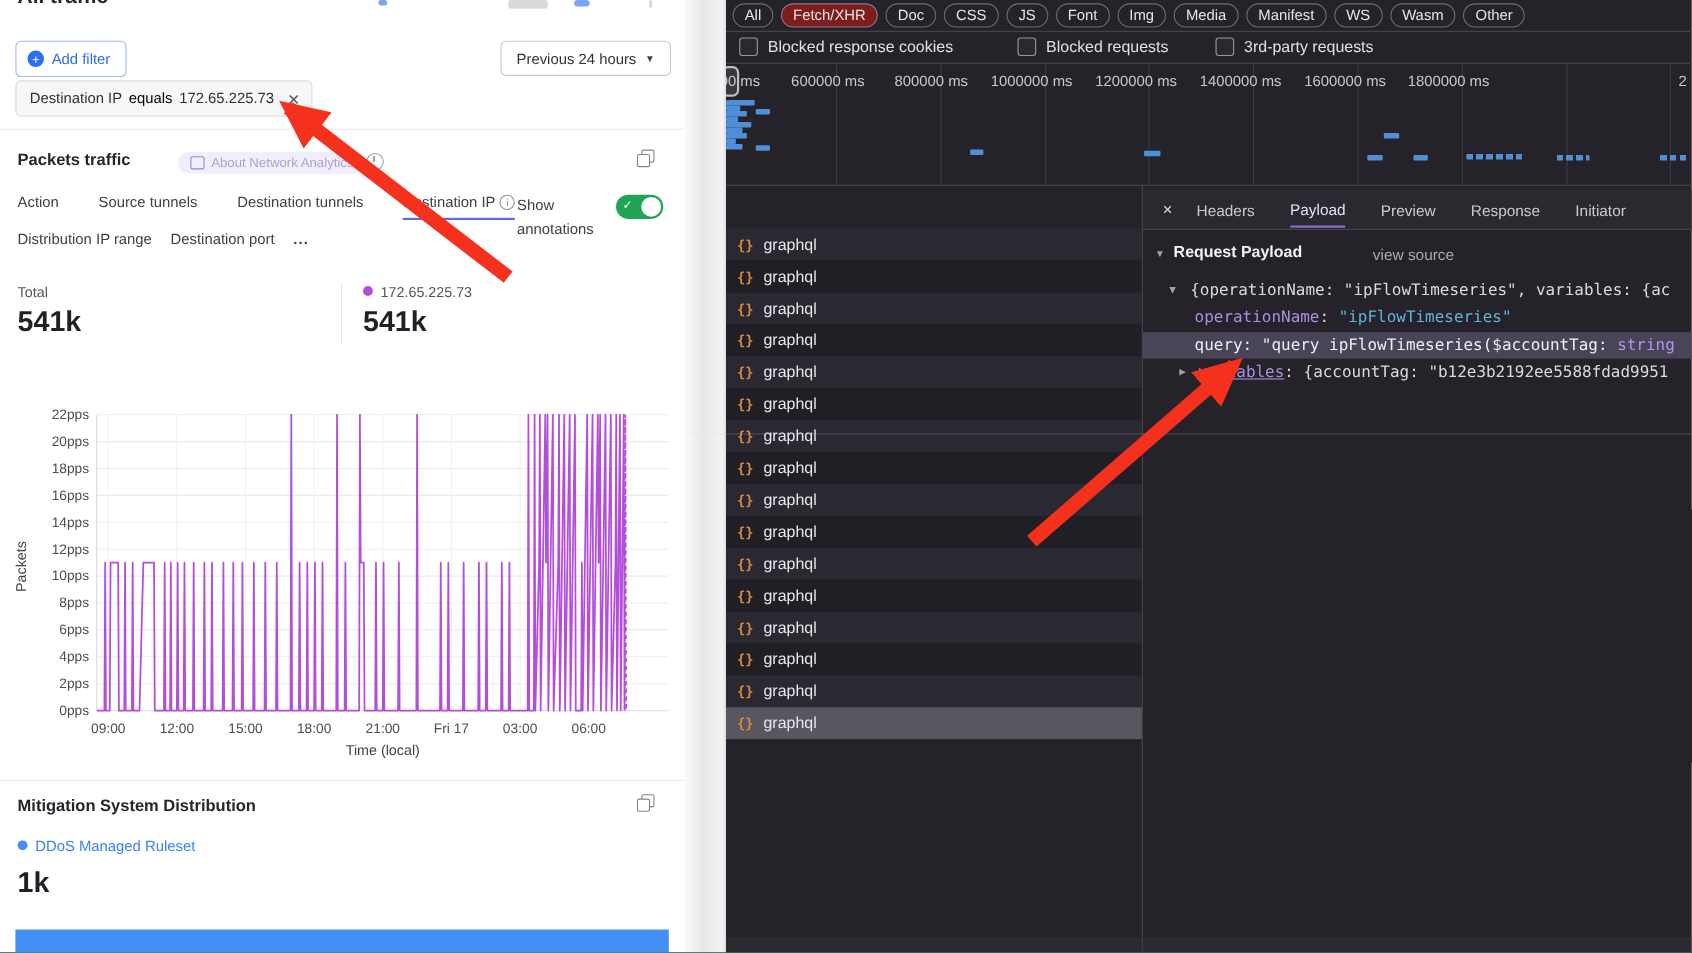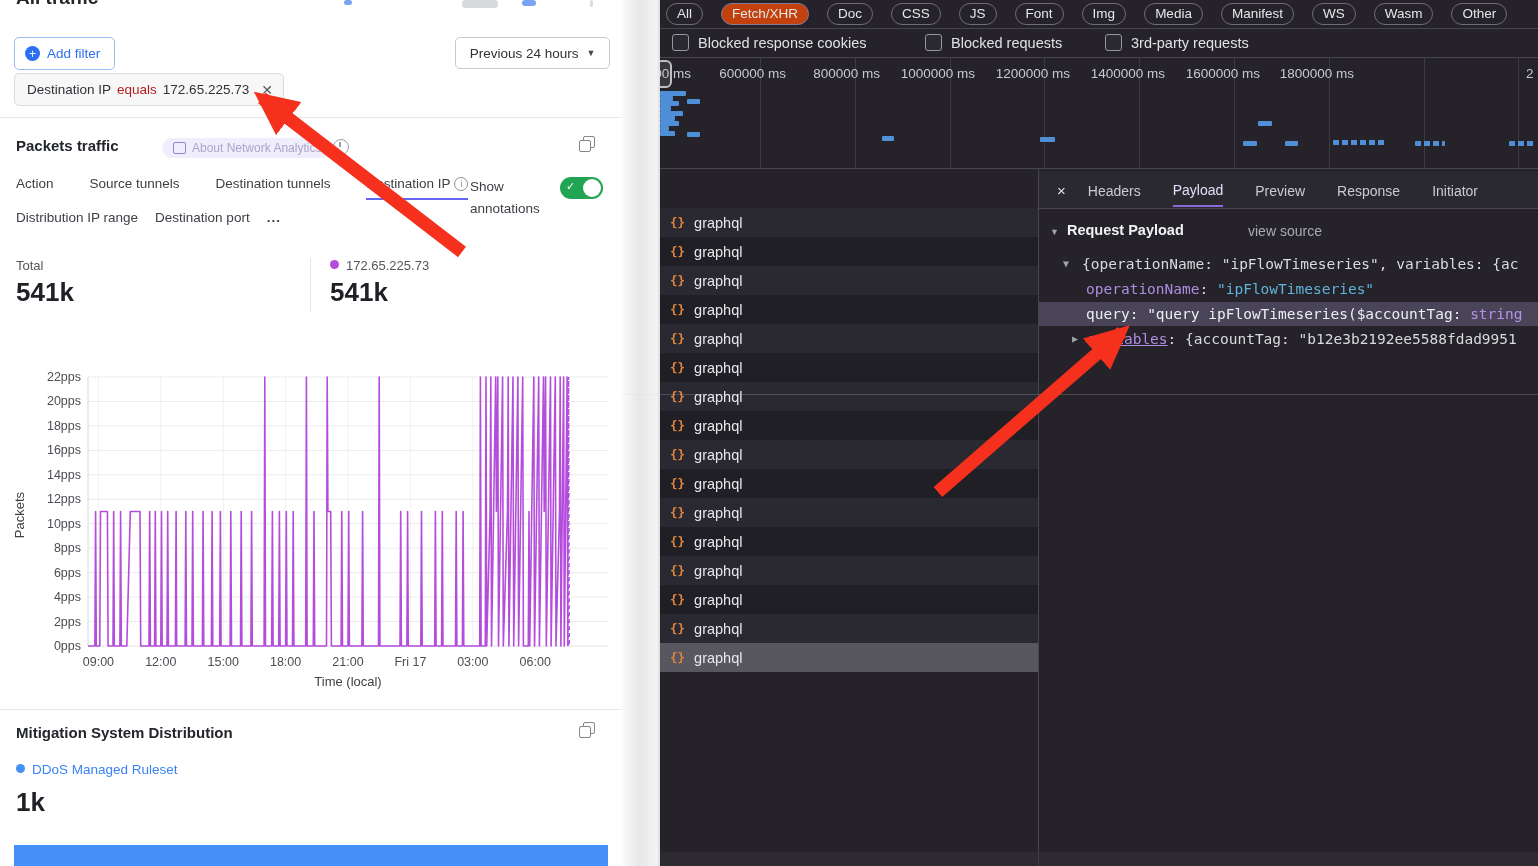--- a/index.html
+++ b/index.html
@@ -12,21 +12,21 @@
   .cut-title span{position:absolute;top:-13px;left:6px;font-size:19px;font-weight:bold;color:#23262b;}
   .btn-addfilter{left:14px;top:37px;height:31px;padding:0 14px 0 10px;display:flex;align-items:center;gap:7px;
     border:1px solid #9db9f0;border-radius:5px;color:#2b6ff2;font-size:13.5px;background:#fff;}
   .plus-circle{width:15px;height:15px;border-radius:50%;background:#2b6ff2;color:#fff;display:flex;
     align-items:center;justify-content:center;font-size:12px;line-height:1;}
   .btn-range{left:455px;top:37px;height:30px;width:153px;display:flex;align-items:center;justify-content:center;
     gap:8px;border:1px solid #c8cacd;border-radius:5px;color:#303237;font-size:13.5px;background:#fff;}
   .caret{font-size:9px;color:#43464c;}
   .chip{left:14px;top:73px;height:31px;display:flex;align-items:center;gap:6px;padding:0 10px 0 12px;
     border:1px solid #d9dadc;border-radius:5px;background:#f7f7f8;font-size:13.5px;color:#303237;}
-  .chip .op{color:#b91c1c;text-align:right;}
+  .chip .op{color:#000000;text-align:right;}
   .chip .x{color:#55585e;font-size:14px;margin-left:6px;}
   .hdiv{height:1px;background:#e8e9ea;left:0;width:622px;}
   .sec-title{font-size:15px;font-weight:bold;color:#23262b;}
   .badge{left:162px;top:138px;height:20px;display:flex;align-items:center;gap:6px;padding:0 11px;
     border-radius:11px;background:#f0edfc;color:#aaa6c9;font-size:12px;}
   .book{width:11px;height:10px;border:1.5px solid #8f86d8;border-radius:2px;}
   .clock{left:333px;top:139px;width:14px;height:14px;border:1.5px solid #9aa0a6;border-radius:50%;}
   .clock:after{content:"";position:absolute;left:5px;top:2px;width:1.5px;height:5px;background:#9aa0a6;}
   .copyicon{width:15px;height:15px;}
   .copyicon i{position:absolute;display:block;width:10px;height:10px;border:1.5px solid #82858a;border-radius:2px;background:#fff;}
@@ -45,23 +45,23 @@
   .stat-value{font-size:26px;font-weight:bold;color:#1f2126;margin-top:4px;}
   .dot{display:inline-block;width:9px;height:9px;border-radius:50%;margin-right:7px;vertical-align:1px;}
   .vdiv{width:1px;background:#e4e5e7;}
   .blue-bar{left:14px;top:845px;width:594px;height:21px;background:#4590f7;}
   .remnant{background:#d9dadd;border-radius:3px;}
   
   #gap{left:622px;top:0;width:38px;height:866px;
     background:linear-gradient(90deg,#fbfbfc,#e7e7e9 45%,#f3f3f4 92%,#dcdcde);}
   
   #dt{left:660px;top:0;width:878px;height:866px;background:#252329;overflow:hidden;color:#e4e6e9;}
-  #pills{left:6px;top:3px;display:flex;gap:18px;}
+  #pills{left:6px;top:3px;display:flex;gap:7px;}
   .pill{padding:2px 10px 3px;border:1.5px solid #6e6d73;border-radius:11px;font-size:13.5px;color:#e4e6e9;white-space:nowrap;}
-  .pill.active{background:#c2410c;border-color:#857a99;}
+  .pill.active{background:#7f1d1d;border-color:#857a99;}
   .dt-hline{left:0;width:878px;height:1px;background:#47464a;}
   .cb{width:15px;height:15px;border:1.5px solid #97979b;border-radius:3px;background:#2b2930;}
   .cb-label{font-size:14.5px;color:#dfe1e5;}
   .tl-label{position:absolute;top:8px;font-size:13.5px;color:#c6c9cd;white-space:nowrap;}
   .tl-grid{position:absolute;top:0;width:1px;height:110px;background:#3b3a40;}
   .bdash{position:absolute;height:5px;background:#4f8fd8;border-radius:1px;}
   .bdash.seg{background:repeating-linear-gradient(90deg,#4f8fd8 0 6px,transparent 6px 9px);}
   .thumb{left:-4px;top:2px;width:12px;height:24px;border:2px solid #bdbfc4;border-radius:6px;background:#3a383f;}
   #namehdr{left:0;top:172px;width:378px;height:35px;background:#2b2930;border-bottom:1px solid #47464a;
     font-size:14.5px;color:#e0e2e5;display:flex;align-items:center;}

